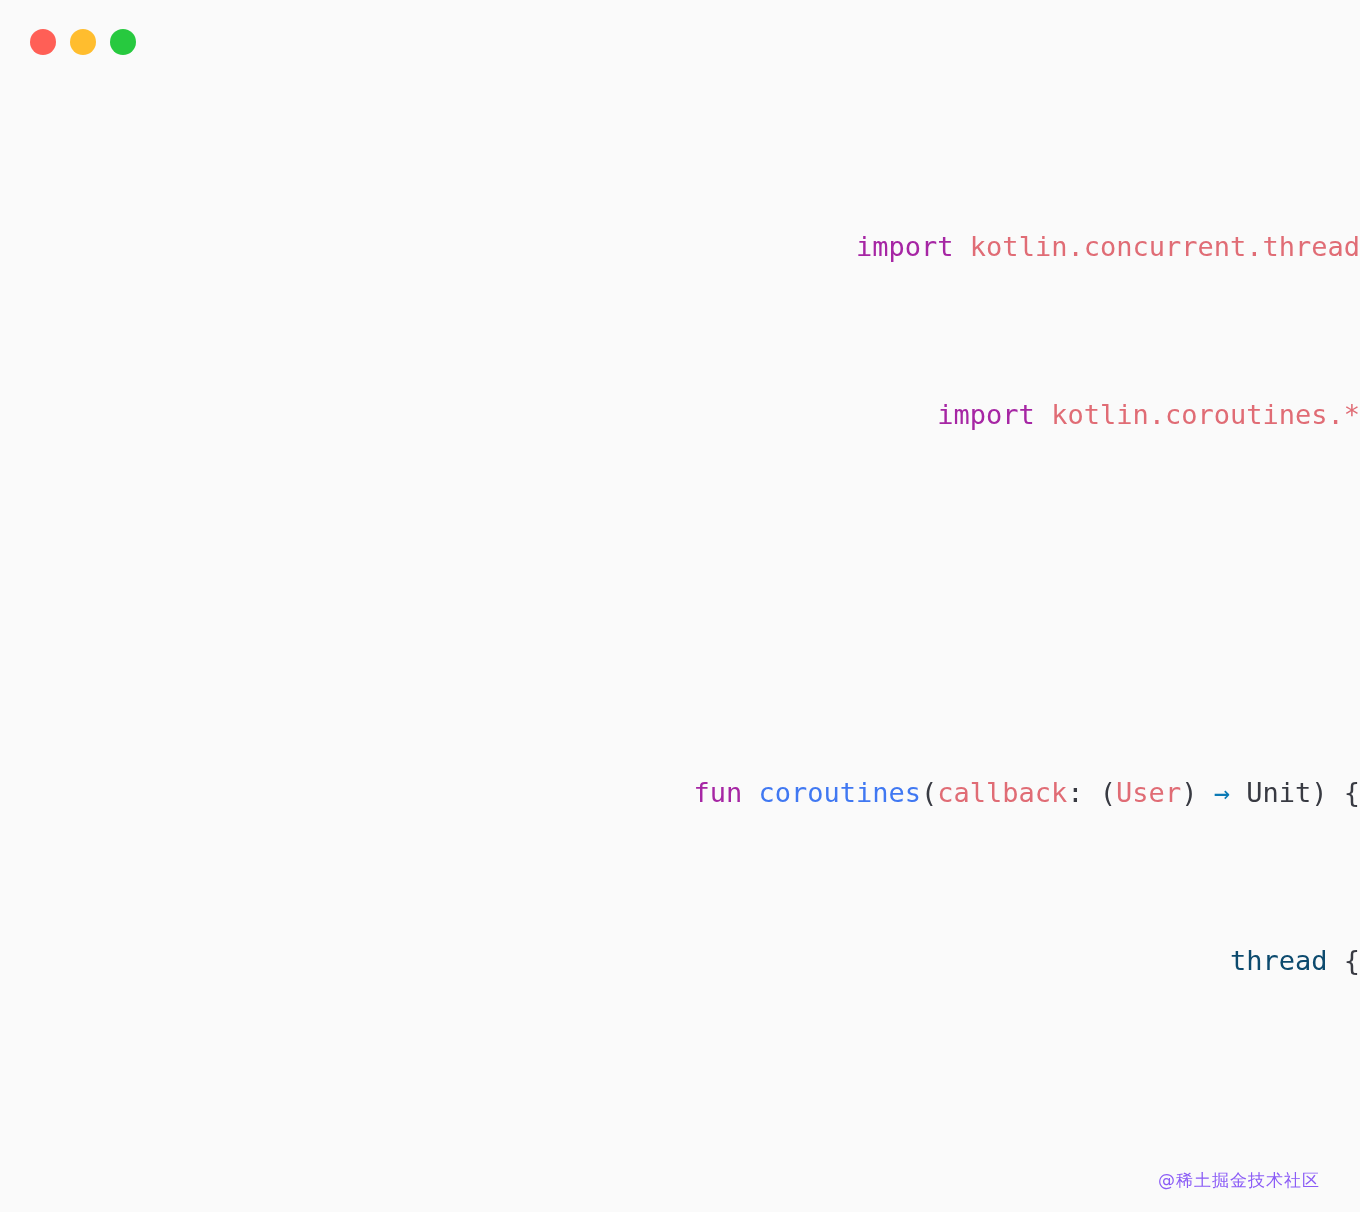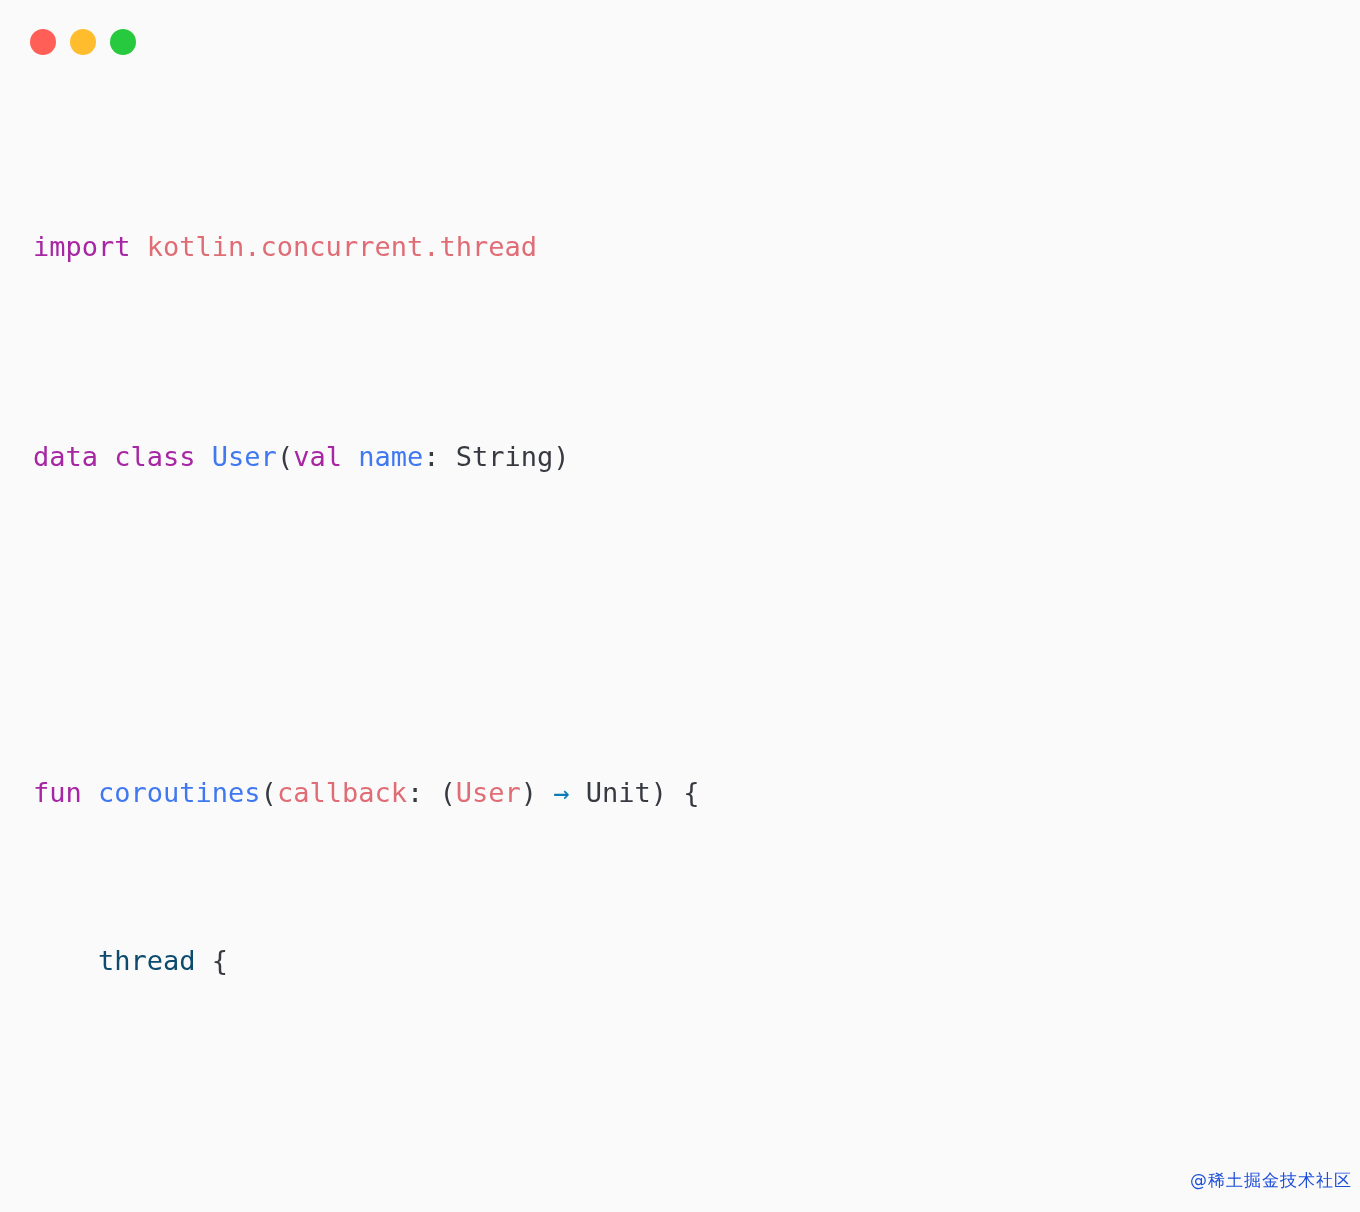--- a/index.html
+++ b/index.html
@@ -12,20 +12,21 @@
     background: #fafafa;
     font-family: "DejaVu Sans Mono", monospace;
     overflow: hidden;
   }
   .window {
     position: relative;
     width: 1360px;
     height: 1212px;
     background: #fafafa;
     box-sizing: border-box;
+    text-align: right;
   }
   .titlebar {
     position: absolute;
     top: 0;
     left: 0;
     width: 100%;
     height: 84px;
     display: flex;
     align-items: center;
     padding-left: 30px;
@@ -56,46 +57,46 @@
   }
   
   .kw      { color: #a626a4; }            
   .pkg     { color: #e06c75; }            
   .fn      { color: #0c4a6e; }            
   .type-d  { color: #4078f2; }            
   .plain   { color: #383a42; }            
   .op      { color: #0b7ab5; }  
   .watermark {
     position: absolute;
-    right: 8px;
+    right: 40px;
     bottom: 20px;
     font-family: "DejaVu Sans", sans-serif;
     font-size: 17px;
-    color: #1d4ed8;
+    color: #8b5cf6;
     letter-spacing: 1px;
     user-select: none;
   }
 </style>
 </head>
 <body>
 
 <div class="window">
 
   <div class="titlebar">
     <span class="dot" style="background:#ff5f56"></span>
     <span class="dot" style="background:#ffbd2e"></span>
     <span class="dot" style="background:#27c93f"></span>
   </div>
 
   <div class="code">
 
     <div class="line"><span class="kw">import</span><span class="plain"> </span><span class="pkg">kotlin.concurrent.thread</span></div>
 
+    <div class="line"><span class="kw">import</span><span class="plain"> </span><span class="pkg">kotlin.coroutines.*</span></div>
 
-    <div class="line"><span class="kw">data</span><span class="plain"> </span><span class="kw">class</span><span class="plain"> </span><span class="type-d">User</span><span class="plain">(</span><span class="kw">val</span><span class="plain"> </span><span class="type-d">name</span><span class="plain">: </span><span class="plain">String</span><span class="plain">)</span></div>
 
     <div class="line">&nbsp;</div>
 
     <div class="line"><span class="kw">fun</span><span class="plain"> </span><span class="type-d">coroutines</span><span class="plain">(</span><span class="pkg">callback</span><span class="plain">: (</span><span class="pkg">User</span><span class="plain">) </span><span class="op">→</span><span class="plain"> </span><span class="plain">Unit</span><span class="plain">) {</span></div>
 
     <div class="line"><span class="plain">    </span><span class="fn">thread</span><span class="plain"> {</span></div>
 
     
 
     

